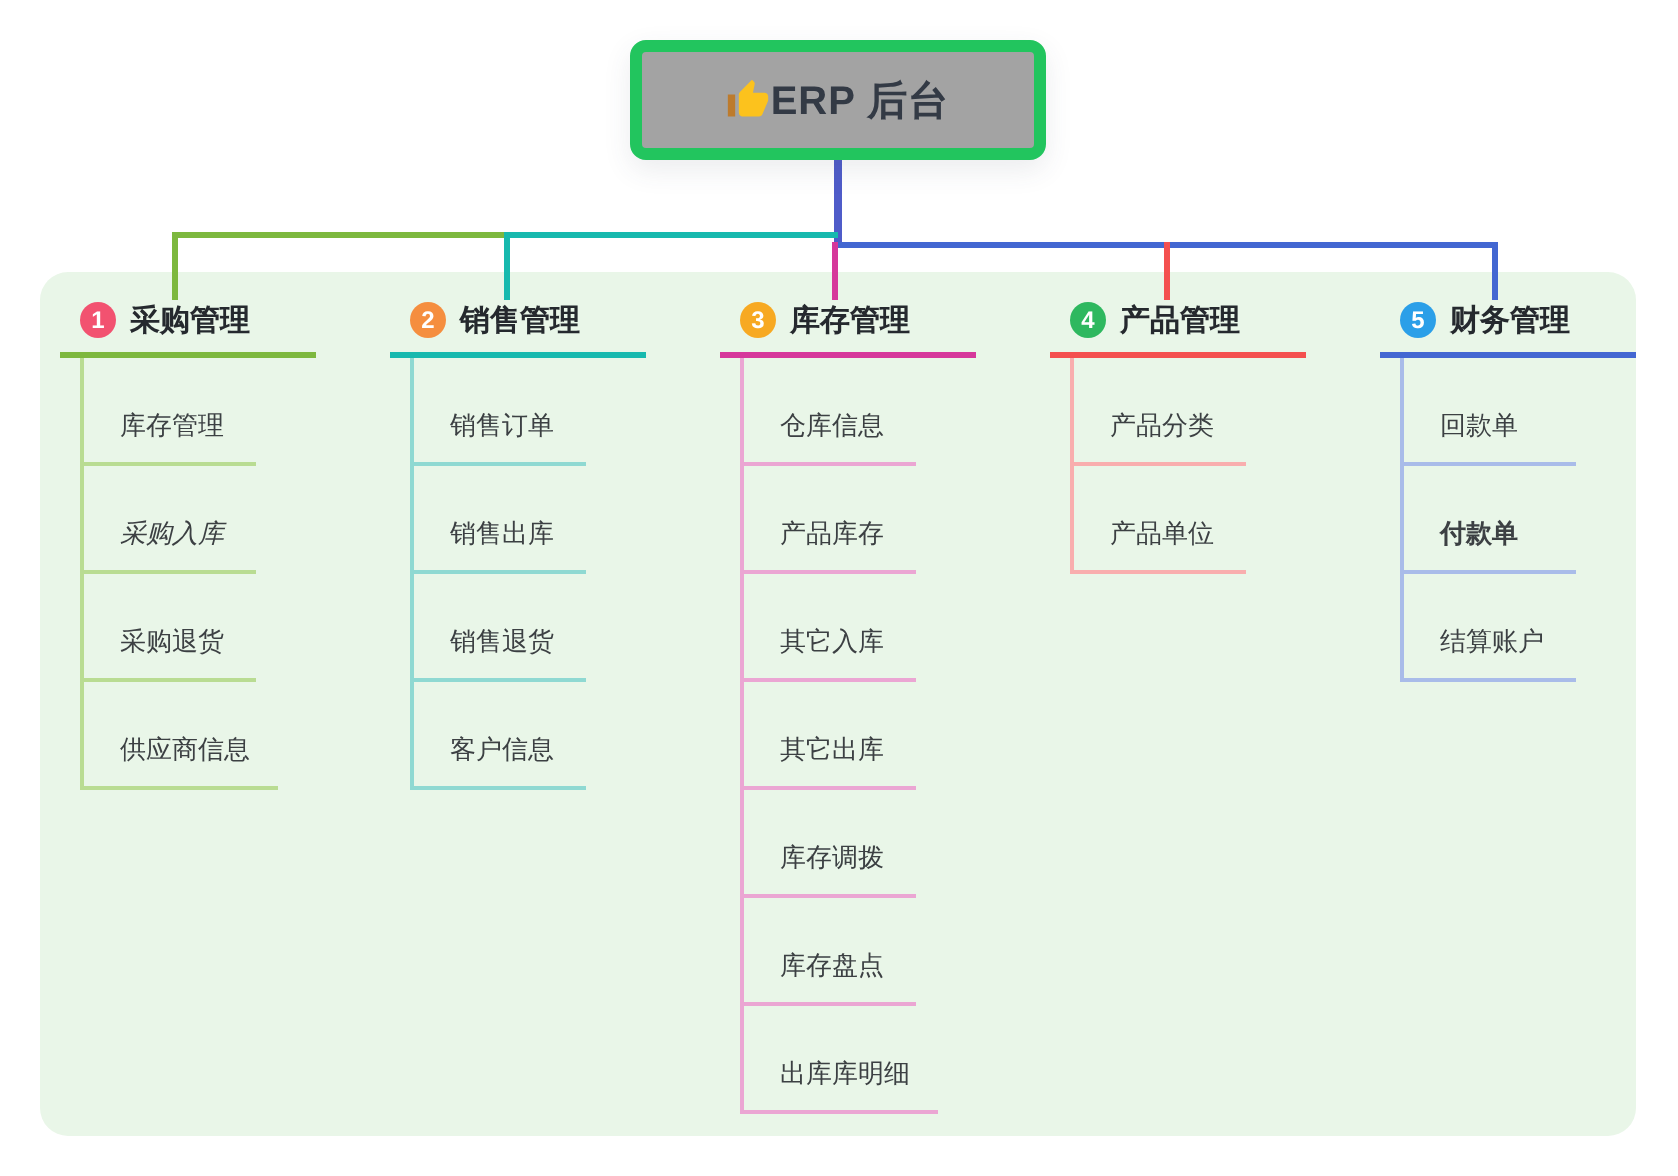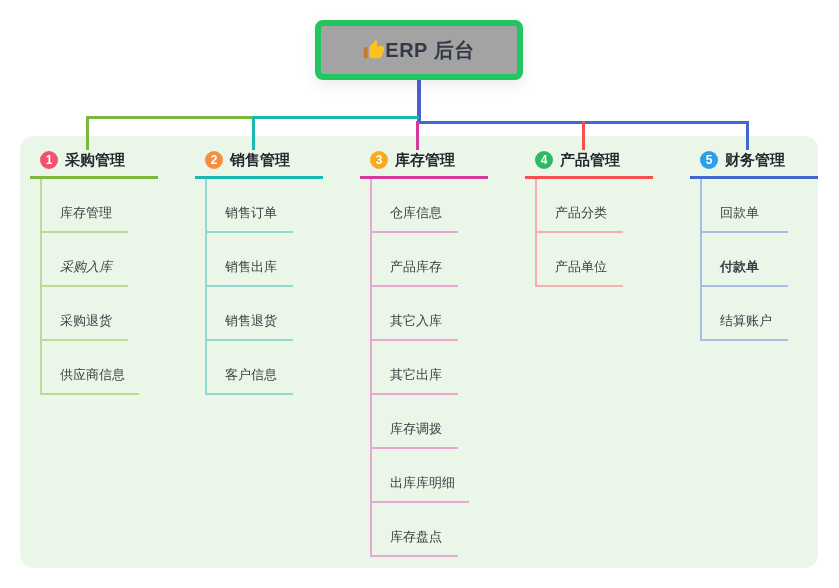--- a/index.html
+++ b/index.html
@@ -103,22 +103,22 @@
   <div class="branch-header" style="border-bottom-color: rgb(214, 56, 155);">
     <span class="badge" style="background-color: rgb(247, 169, 34);">3</span>
     <span class="branch-title">库存管理</span>
   </div>
   <ul class="children" style="border-left-color: rgb(235, 166, 211);">
     <li style="border-bottom-color: rgb(235, 166, 211); text-align: right;">仓库信息</li>
     <li style="border-bottom-color: rgb(235, 166, 211);">产品库存</li>
     <li style="border-bottom-color: rgb(235, 166, 211);">其它入库</li>
     <li style="border-bottom-color: rgb(235, 166, 211);">其它出库</li>
     <li style="border-bottom-color: rgb(235, 166, 211);">库存调拨</li>
+    <li style="border-bottom-color: rgb(235, 166, 211);">库存盘点</li>
     <li style="border-bottom-color: rgb(235, 166, 211);">出库库明细</li>
-    <li style="border-bottom-color: rgb(235, 166, 211);">库存盘点</li>
   </ul>
 </div>
 
 <div class="branch b4">
   <div class="branch-header" style="border-bottom-color: rgb(244, 80, 79);">
     <span class="badge" style="background-color: rgb(46, 184, 95);">4</span>
     <span class="branch-title">产品管理</span>
   </div>
   <ul class="children" style="border-left-color: rgb(249, 174, 174);">
     <li style="border-bottom-color: rgb(249, 174, 174);">产品分类</li>

